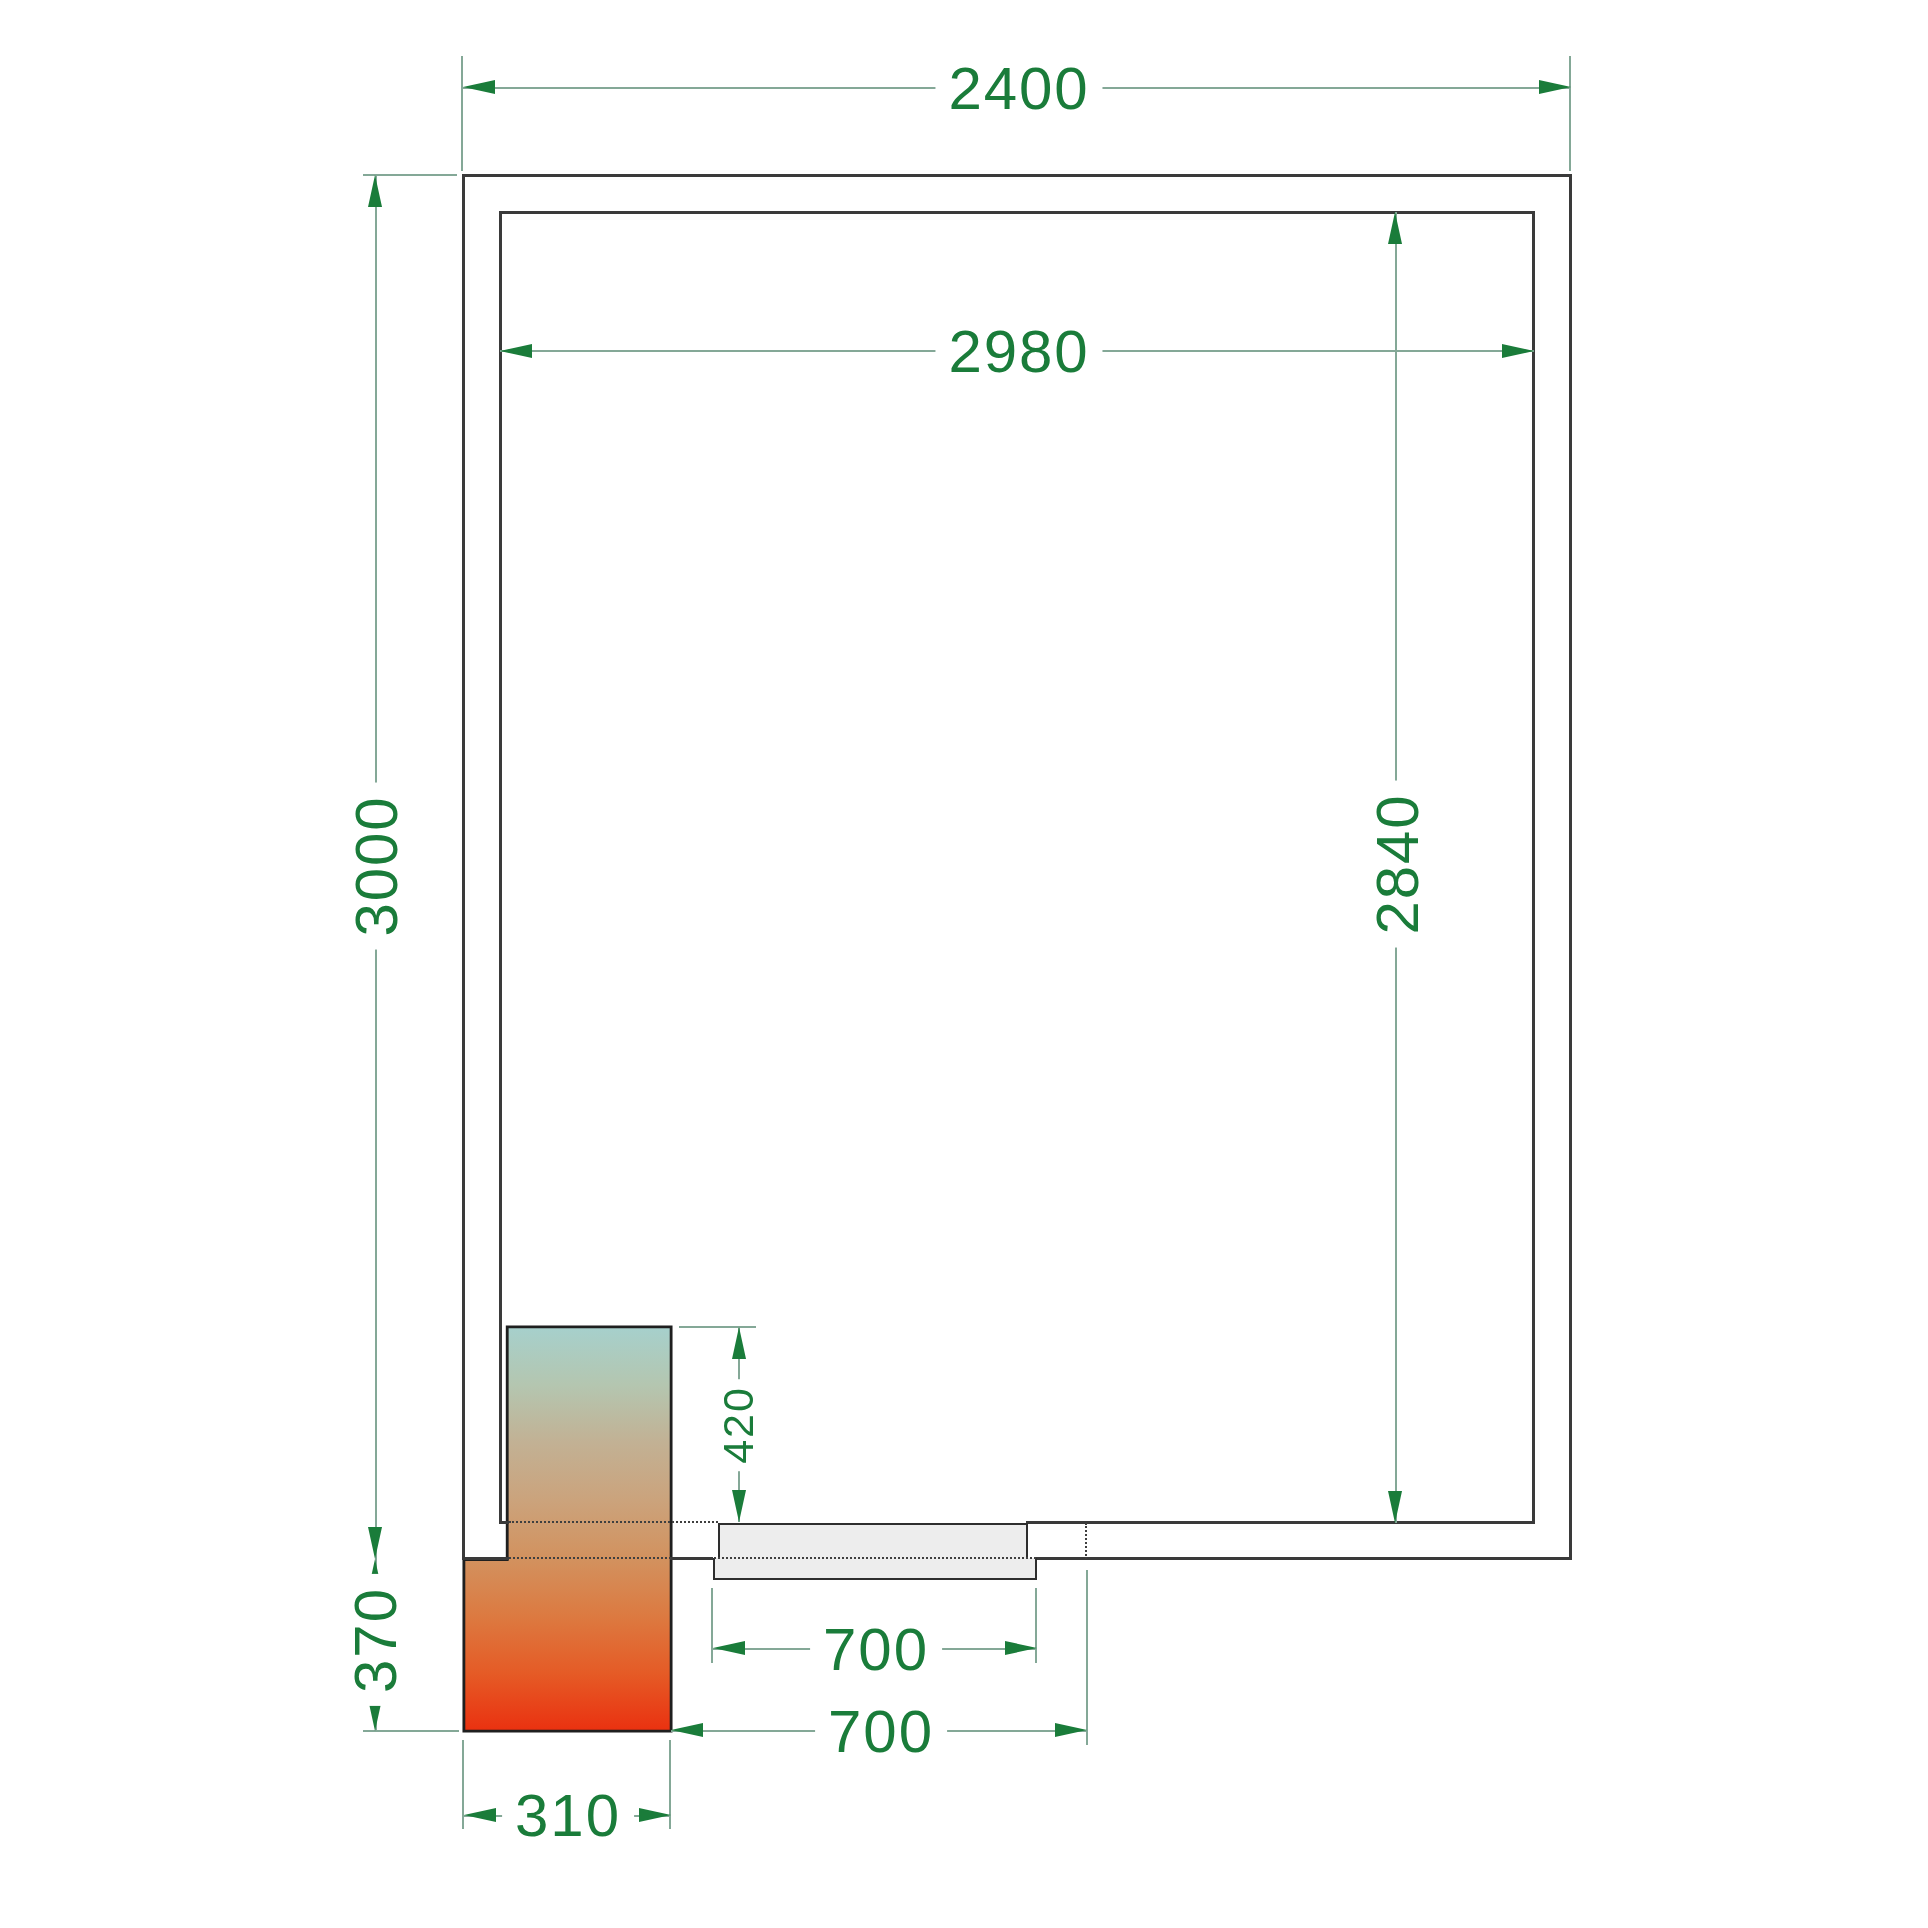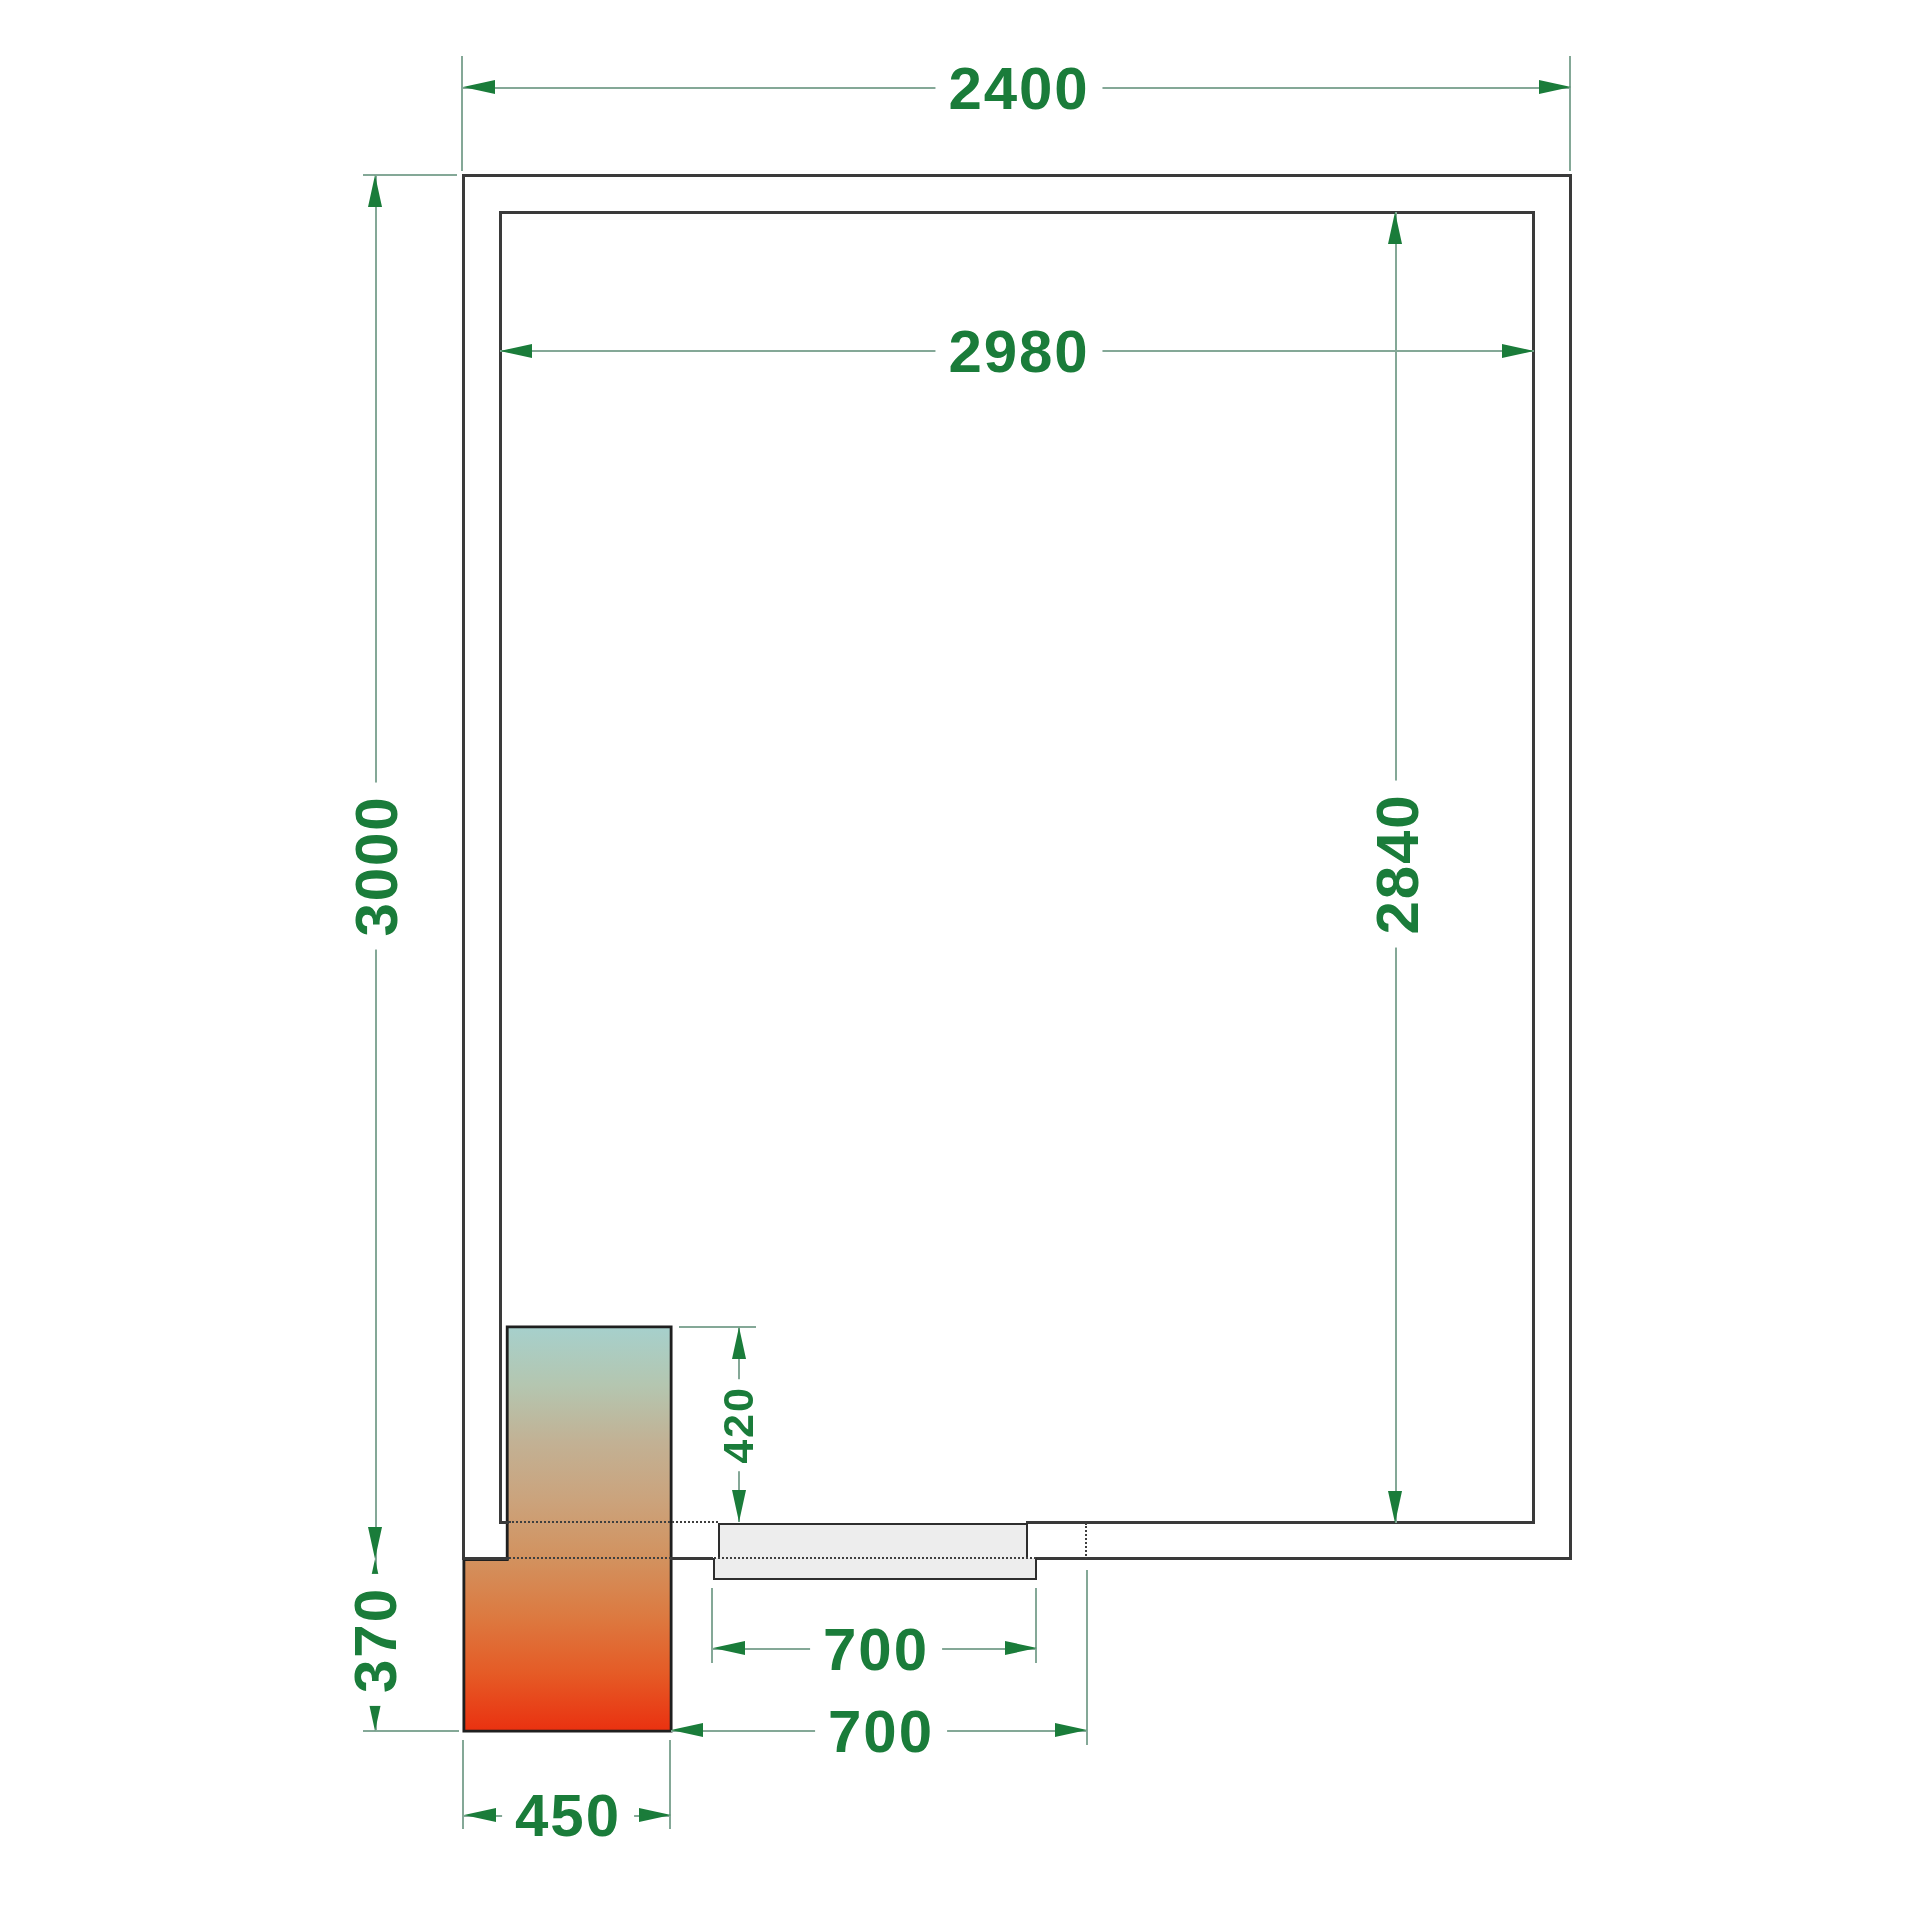--- a/index.html
+++ b/index.html
@@ -1,18 +1,18 @@
 <!DOCTYPE html>
 <html style="font-size:15px"><head>
 <meta charset="utf-8">
 <style>
   html,body{margin:0;padding:0;background:#ffffff;}
   body{width:1928px;height:1928px;position:relative;overflow:hidden;
        font-family:"Liberation Sans", sans-serif;}
-  .canvas{position:absolute;left:0;top:0;width:1928px;height:1928px;background:#ffffff;font-weight:bold;
+  .canvas{position:absolute;left:0;top:0;width:1928px;height:1928px;background:#ffffff;
           --wall:#3a3a3a; --dimline:#84a897; --green:#1a7c3a; --door:#ededed;}
   
   .wl{position:absolute;background:var(--wall);z-index:2;}
   
   .wdh{position:absolute;height:0;border-top:2.8px dotted #3f3f3f;z-index:4;}
   .wdv{position:absolute;width:0;border-left:2.8px dotted #3f3f3f;z-index:4;}
   
   .dl{position:absolute;background:var(--dimline);z-index:5;}
   
   .ar{position:absolute;width:0;height:0;border-style:solid;border-color:transparent;z-index:6;}
@@ -117,16 +117,16 @@
   <div class="ar r" style="left:639px;top:1808px;"></div>
 
   <div class="dlabel" style="left:1019px;top:88px;">2400</div>
   <div class="dlabel" style="left:1019px;top:351px;">2980</div>
   <div class="dlabel v" style="left:376px;top:866px;">3000</div>
   <div class="dlabel v" style="left:1397px;top:864px;">2840</div>
   <div class="dlabel v small" style="left:739px;top:1425px;">420</div>
   <div class="dlabel v" style="left:375px;top:1640px;">370</div>
   <div class="dlabel" style="left:876px;top:1649px;">700</div>
   <div class="dlabel" style="left:881px;top:1731px;">700</div>
-  <div class="dlabel" style="left:568px;top:1815px;">450</div>
+  <div class="dlabel" style="left:568px;top:1815px;">310</div>
 
 </div>
 
 
 </body></html>

